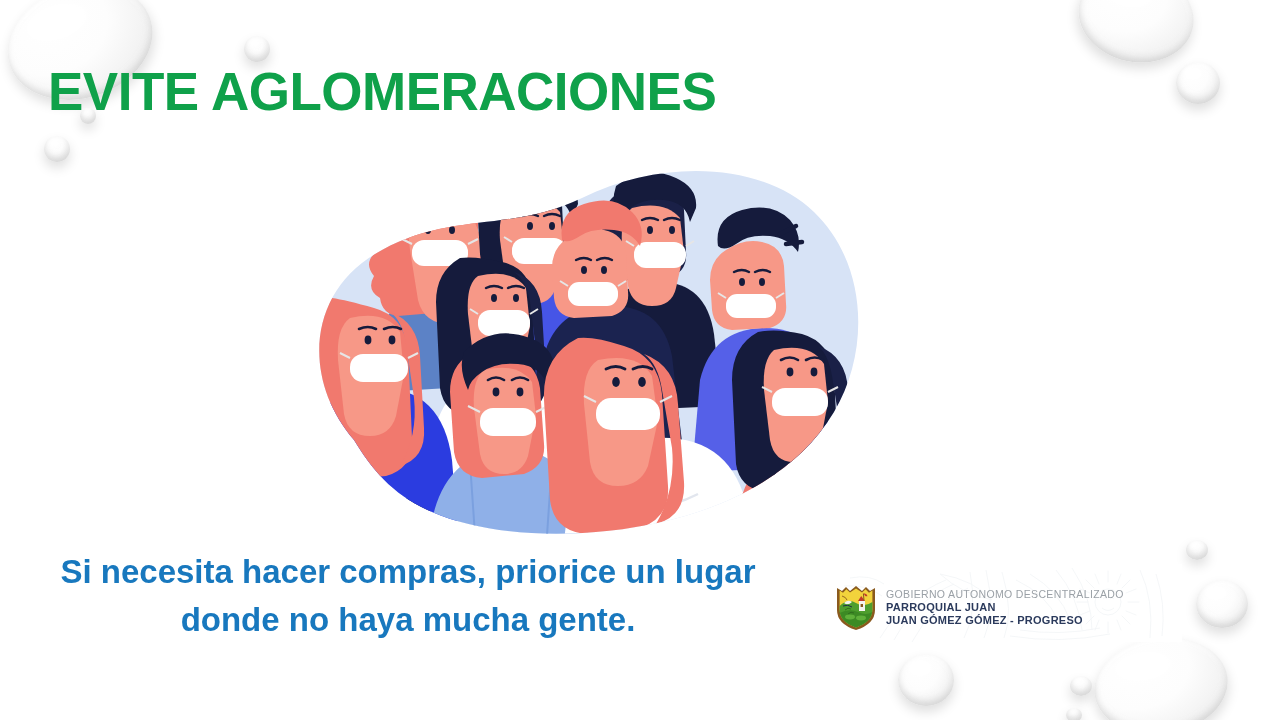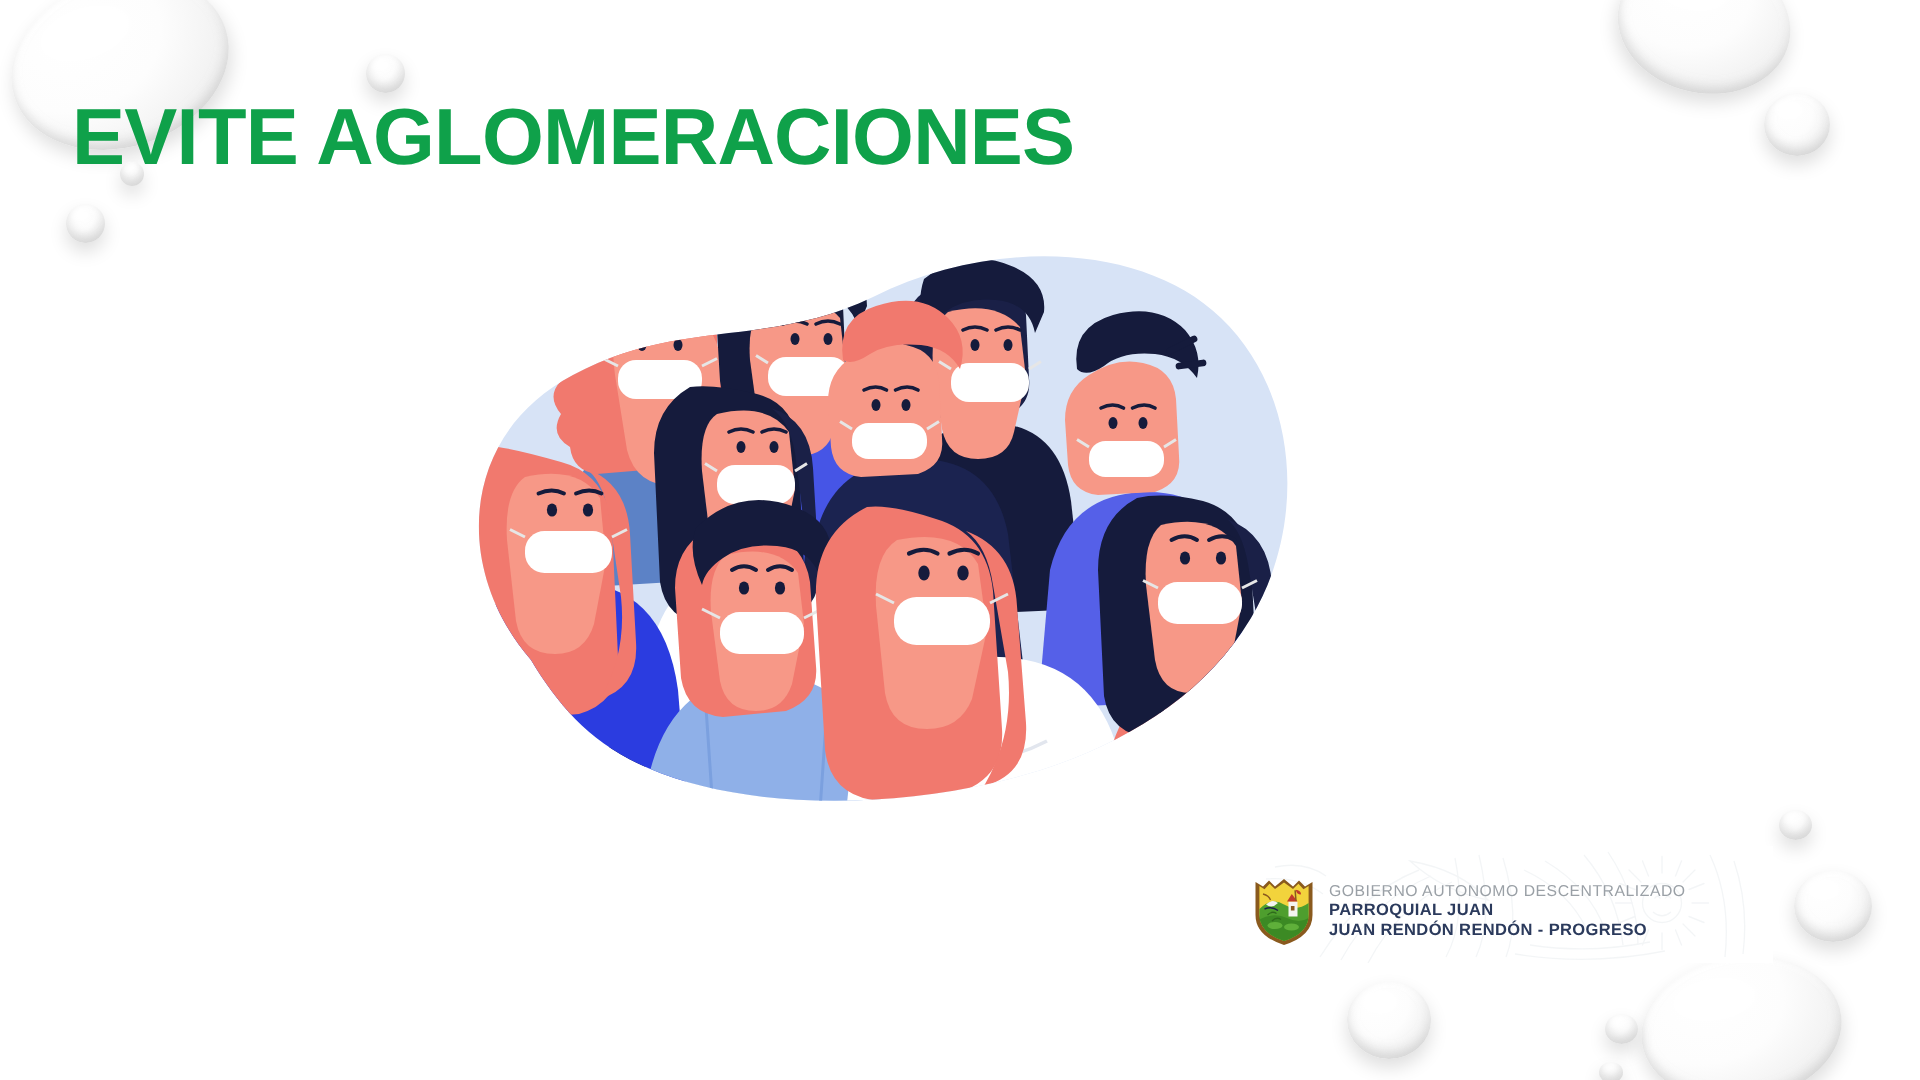--- a/index.html
+++ b/index.html
@@ -258,20 +258,21 @@
           <rect x="510" y="248" width="56" height="28" rx="13" fill="#FFFFFF"></rect>
           <path d="M510,252 l-10,-5 M566,252 l10,-5" stroke="#E6E6E6" stroke-width="2" fill="none"></path>
           <ellipse cx="528" cy="232" rx="3.4" ry="4.4" fill="#151B3C"></ellipse>
           <ellipse cx="552" cy="232" rx="3.4" ry="4.4" fill="#151B3C"></ellipse>
           <path d="M519,220 q9,-5 17,0 M544,220 q9,-5 17,0" stroke="#151B3C" stroke-width="2.6" fill="none" stroke-linecap="round"></path>
         </g>
       </g>
     </svg>
   </div>
 
+  <div class="caption">Si necesita hacer compras, priorice un lugar donde no haya mucha gente.</div>
 
   <div class="logo-banner">
     <div class="logo-watermark">
       <svg viewBox="0 0 362 78" xmlns="http://www.w3.org/2000/svg">
         <g stroke="#E8ECEF" stroke-width="0.9" fill="none">
           <path d="M60,74 q26,-42 66,-58 M74,76 q22,-40 60,-56 M92,78 q20,-38 56,-54"></path>
           <path d="M120,10 q34,6 52,26 q-30,-6 -52,-26 Z"></path>
           <path d="M150,8 q8,40 -6,66 M166,6 q10,42 -2,68 M182,8 q12,40 2,66"></path>
           <path d="M196,16 q30,14 42,40 M210,10 q30,18 40,46"></path>
           <path d="M236,6 q22,26 26,60 M252,4 q20,30 20,62"></path>
@@ -311,18 +312,18 @@
           <path d="M9,22 q5,-2 9,1" stroke="#1A2047" stroke-width="0.9" fill="none"></path>
           <path d="M11,26 q3,-3 6,-1 M14,30 q3,-3 6,-1" stroke="#2E6B1C" stroke-width="0.9" fill="none"></path>
           <ellipse cx="16" cy="33" rx="5" ry="2.4" fill="#5FB03A"></ellipse>
           <ellipse cx="27" cy="34" rx="5" ry="2.4" fill="#5FB03A"></ellipse>
           <path d="M8,12 q4,1 5,4" stroke="#8A5A1E" stroke-width="0.9" fill="none"></path>
         </svg>
       </div>
       <div class="logo-text">
         <span class="logo-l1">GOBIERNO AUTONOMO DESCENTRALIZADO</span>
         <span class="logo-l2">PARROQUIAL JUAN</span>
-        <span class="logo-l3">JUAN RENDÓN RENDÓN - PROGRESO</span>
+        <span class="logo-l3">JUAN GÓMEZ GÓMEZ - PROGRESO</span>
       </div>
     </div>
   </div>
 
 </div>
 
 </body></html>

